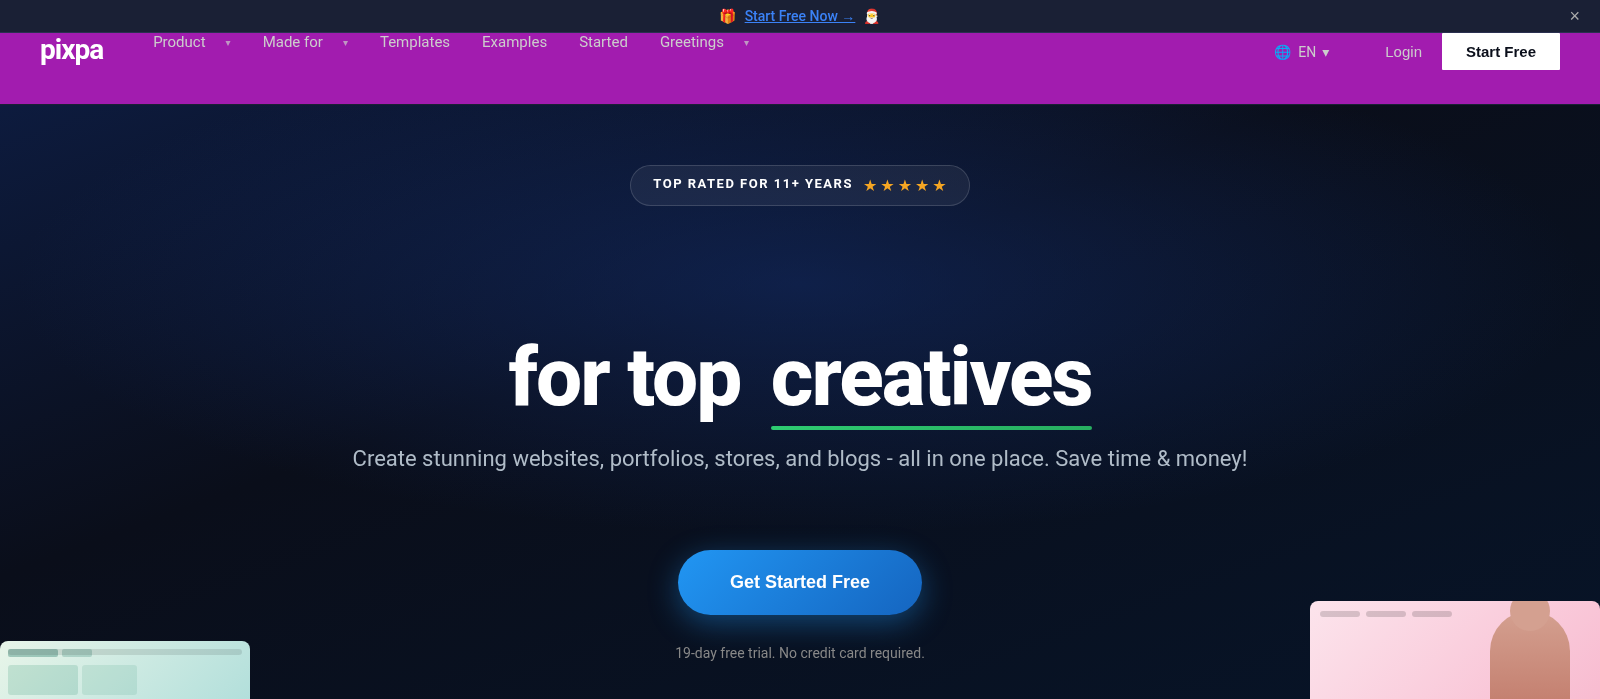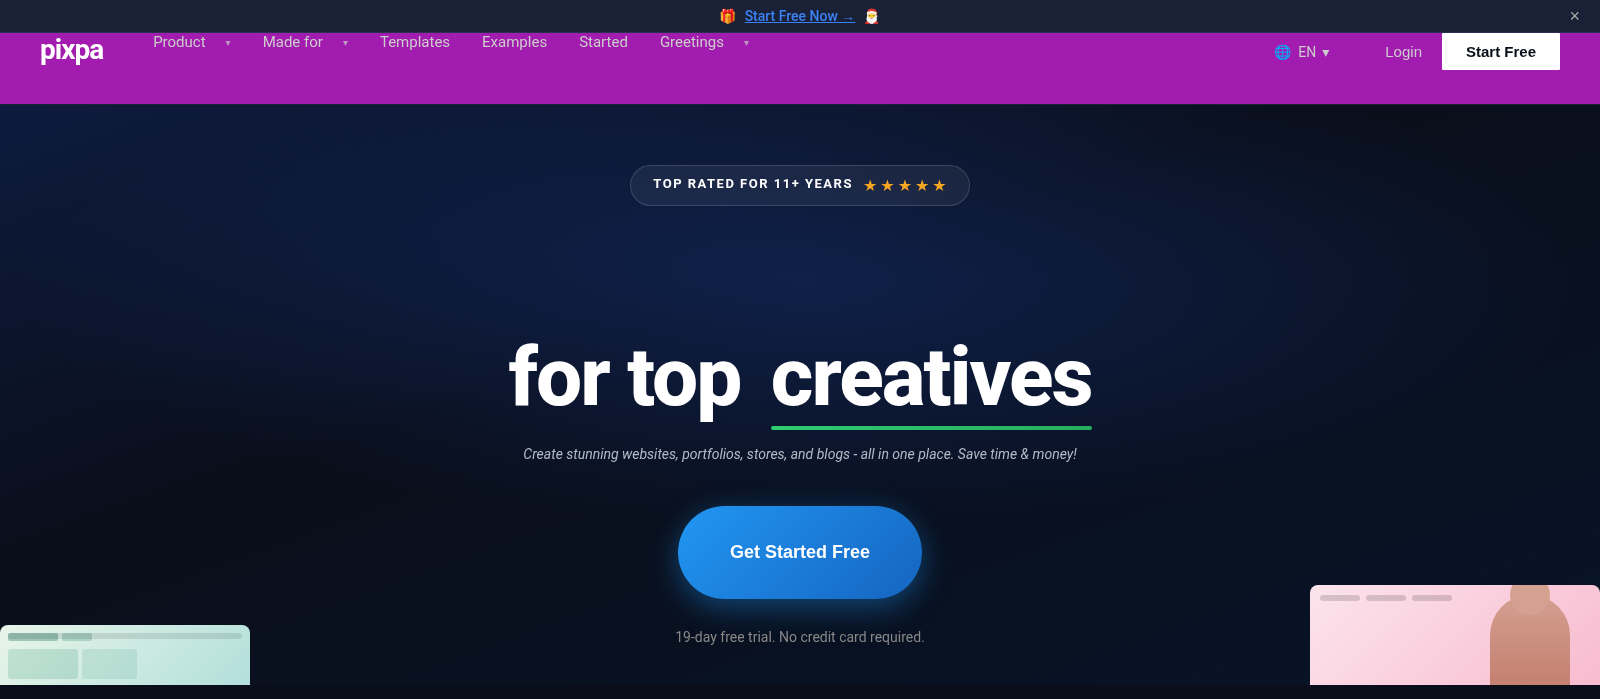--- a/index.html
+++ b/index.html
@@ -203,41 +203,41 @@
       position: absolute;
       bottom: -8px;
       left: 0;
       right: 0;
       height: 4px;
       background: linear-gradient(90deg, #2ecc71, #27ae60);
       border-radius: 2px;
     }
 
     .hero-subtitle {
-      font-size: 14px;
+      font-size: 22px;
       color: #b0bcc8;
-      margin-bottom: 44px;
+      margin-bottom: 63px;
       position: relative;
       z-index: 1;
-      font-style: italic;
     }
 
     .get-started-btn {
       background: linear-gradient(135deg, #2196f3, #1565c0);
       color: #fff;
       border: none;
-      padding: 36px 52px;
+      padding: 22px 52px;
       border-radius: 50px;
       font-size: 18px;
       font-weight: 600;
       cursor: pointer;
       position: relative;
       z-index: 1;
       margin-bottom: 16px;
       box-shadow: 0 8px 30px rgba(33, 150, 243, 0.4);
+      margin-top: 16px;
     }
 
     .trial-text {
       color: #888;
       font-size: 14px;
       position: relative;
       z-index: 1;
     }
 
     

